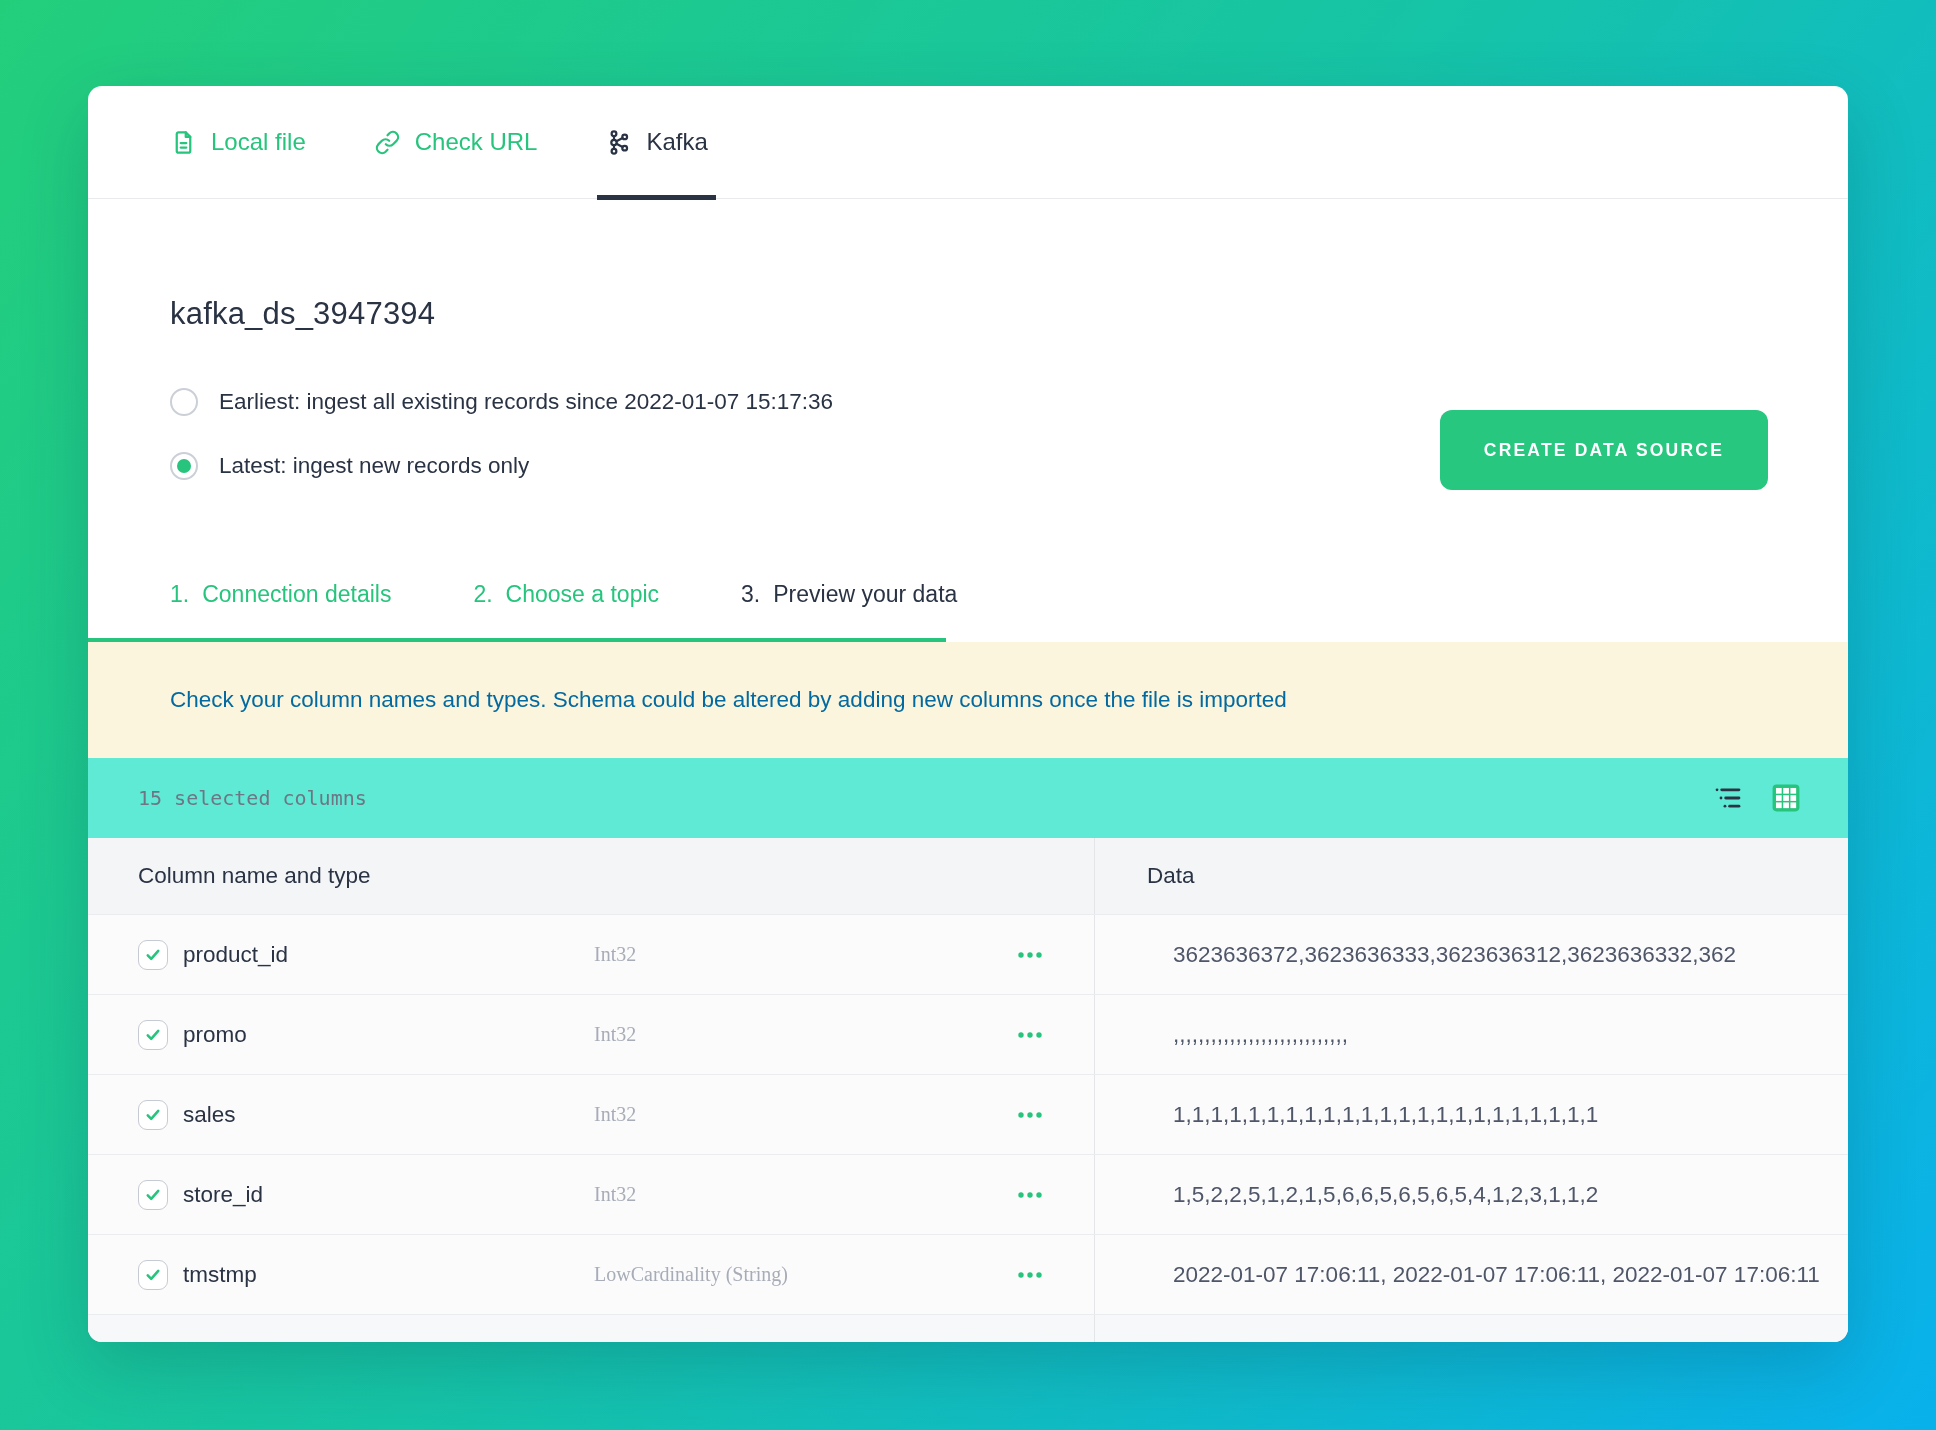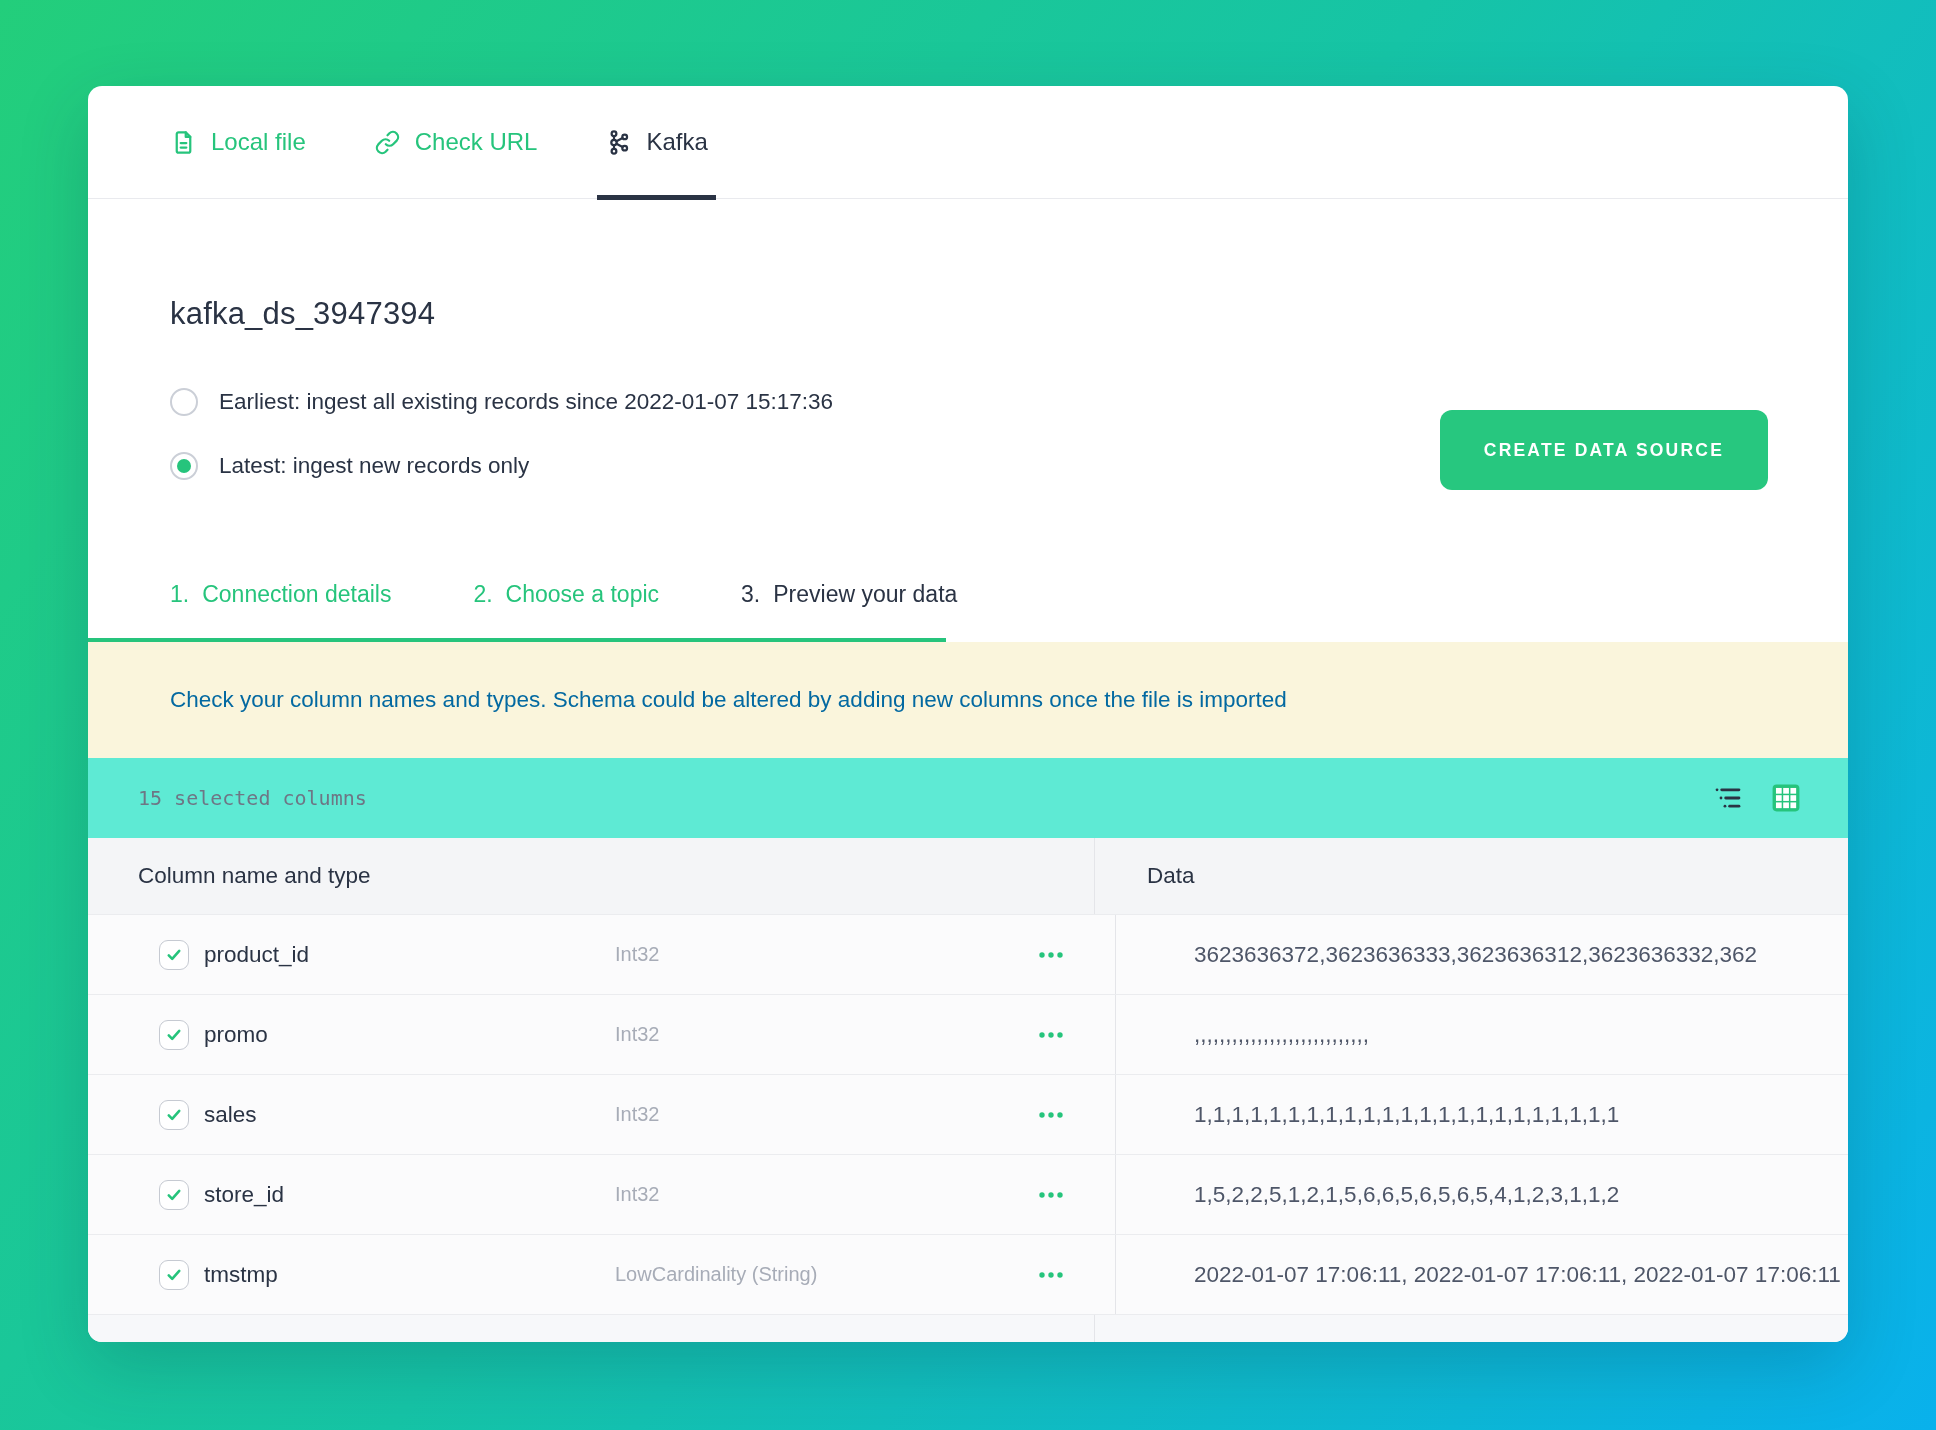--- a/index.html
+++ b/index.html
@@ -69,23 +69,23 @@
   .toolbar { height:80px; display:flex; align-items:center; justify-content:space-between; padding:0 48px 0 50px; background:#5eead4; }
   .selected-summary { font-family:"DejaVu Sans Mono", monospace; font-size:20px; color:#6E7685; }
   .view-icons { display:flex; align-items:center; gap:30px; }
   .view-icons .vicon { cursor:pointer; display:flex; }
   .icon-tree { color:#2A3344; }
   .icon-grid { color:#26C47C; }
   
   .thead { height:76px; background:#F4F5F7; display:flex; align-items:center; font-size:22.5px; color:#2A3344; }
   .cell-left { width:1007px; height:100%; display:flex; align-items:center; padding-left:50px; border-right:1px solid #E4E5E9; position:relative; }
   .cell-right { flex:1; height:100%; display:flex; align-items:center; padding-left:52px; white-space:nowrap; overflow:hidden; }
-  .trow { height:80px; display:flex; align-items:stretch; background:#FBFBFC; border-top:1px solid #EBECEF; font-size:22.5px;padding-left:21px; }
+  .trow { height:80px; display:flex; align-items:stretch; background:#FBFBFC; border-top:1px solid #EBECEF; font-size:22.5px; }
   .cname { margin-left:15px; color:#2A3344; }
-  .ctype { position:absolute; left:506px; font-family:Liberation Sans, sans-serif; font-size:20px; color:#A7ACB7; }
+  .ctype { position:absolute; left:506px; font-family:Liberation Serif, serif; font-size:20px; color:#A7ACB7; }
   .dots { position:absolute; left:925px; top:50%; transform:translateY(-50%); background:none; border:none; padding:4px; cursor:pointer; color:#26C47C; display:flex; }
   .checkbox {
     width:30px; height:30px; border-radius:9px;
     border:1.5px solid #C6CAD2; background:#fff;
     display:flex; align-items:center; justify-content:center;
     cursor:pointer; flex:0 0 auto;
   }
   .cdata { color:#4E5668;margin-left:26px; }
   .trow:last-of-type .cdata { color:#2F3849; }
   .partial-row { height:28px; display:flex; background:#F7F8FA; border-top:1px solid #EBECEF; }

